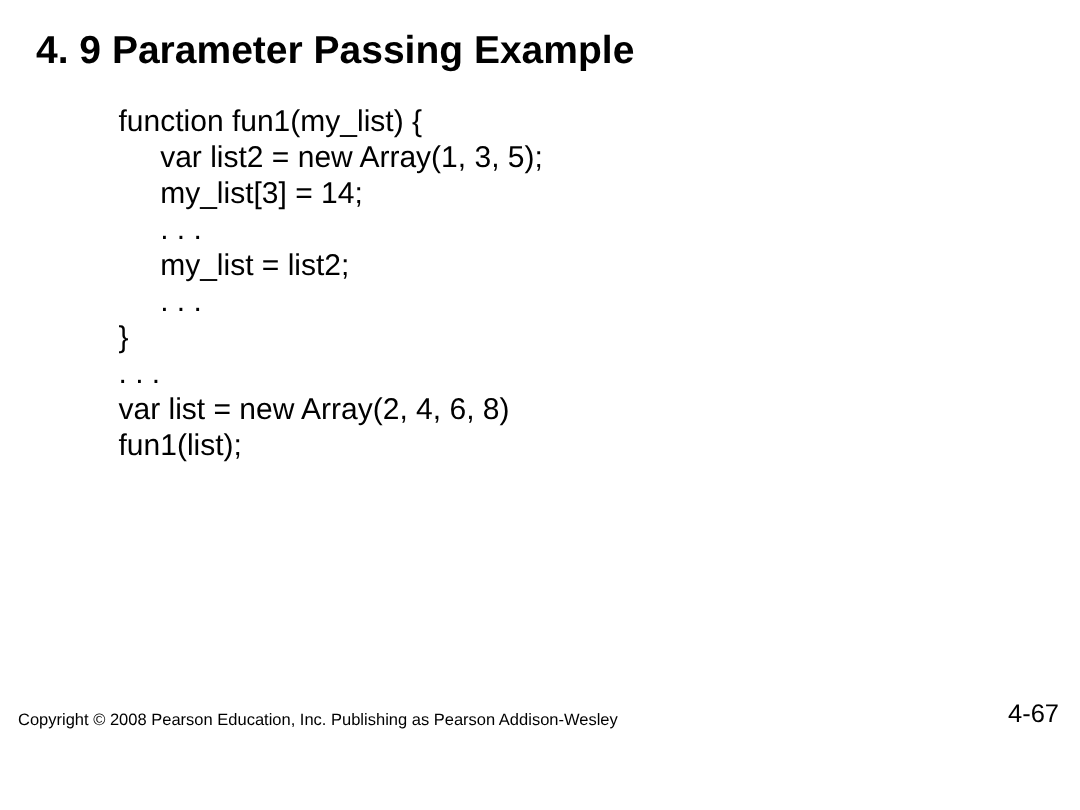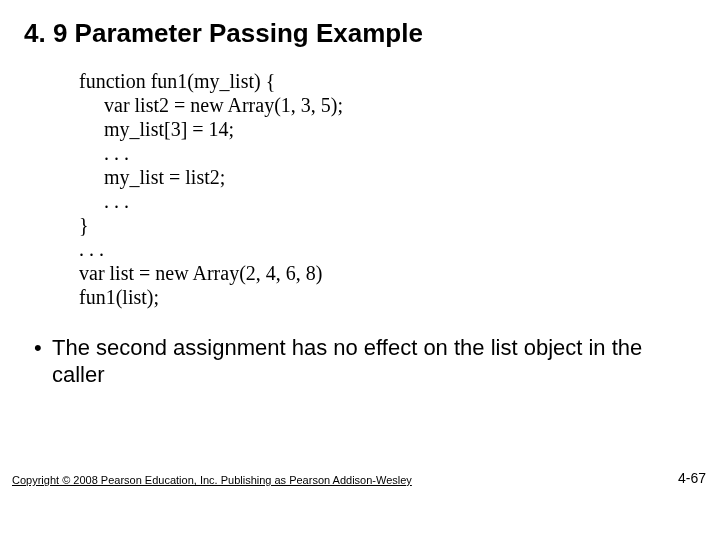--- a/index.html
+++ b/index.html
@@ -19,21 +19,21 @@
     box-sizing: border-box;
     padding: 18px 24px 12px 24px;
   }
   .title {
     font-size: 26px;
     font-weight: bold;
     margin: 0 0 20px 0;
     line-height: 1.2;
   }
   .codeblock {
-    font-family: Liberation Serif, serif;
+    font-family: Liberation Sans, sans-serif;
     font-size: 20px;
     line-height: 1.2;
     white-space: pre;
     margin-left: 55px;
     margin-bottom: 26px;
   }
   .bullets {
     list-style: none;
     padding: 0;
     margin: 0 0 0 6px;
@@ -51,27 +51,26 @@
     position: absolute;
     left: 4px;
     top: 0;
     font-size: 22px;
   }
   .footer {
     position: absolute;
     left: 12px;
     bottom: 10px;
     font-size: 11px;
-    text-decoration: underline;
   }
   .pagenum {
     position: absolute;
     right: 14px;
     bottom: 10px;
-    font-size: 14px;
+    font-size: 17px;
   }
 </style>
 </head>
 <body>
 
 <div class="slide">
 
   <h1 class="title">4. 9 Parameter Passing Example</h1>
 
   <div class="codeblock">function fun1(my_list) {
@@ -79,19 +78,18 @@
      my_list[3] = 14;
      . . .
      my_list = list2;
      . . .
 }
 . . .
 var list = new Array(2, 4, 6, 8)
 fun1(list);</div>
 
   <ul class="bullets">
-    <li>The second assignment has no effect on the list object in the caller</li>
   </ul>
 
   <div class="footer">Copyright © 2008 Pearson Education, Inc. Publishing as Pearson Addison-Wesley</div>
   <div class="pagenum">4-67</div>
 
 </div>
 
 </body></html>

